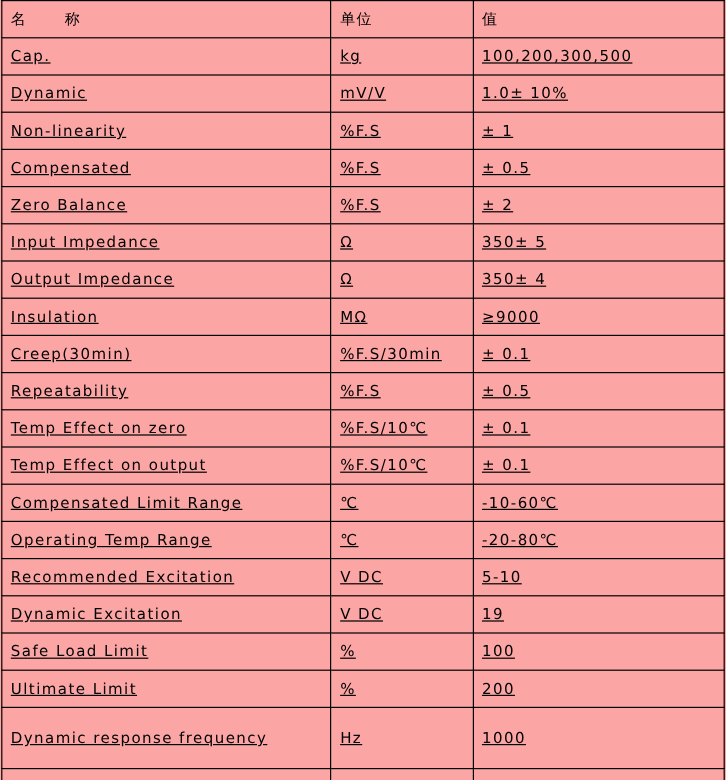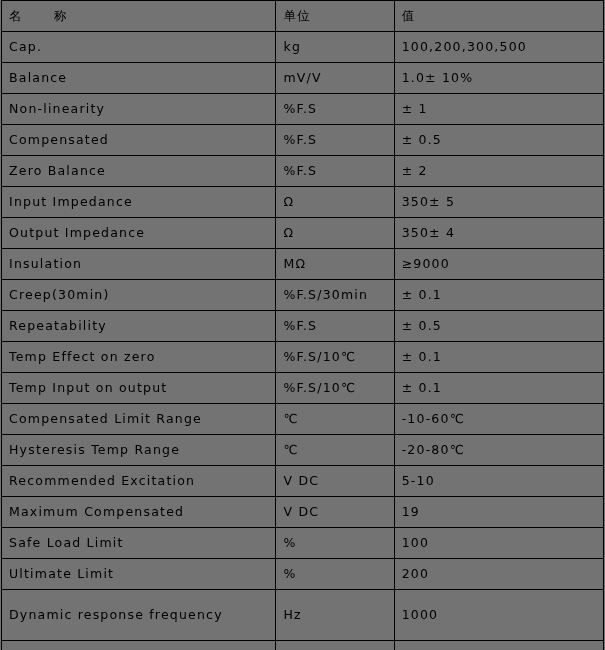--- a/index.html
+++ b/index.html
@@ -8,21 +8,21 @@
     background: #ffffff;
   }
   body {
     font-family: "DejaVu Sans", sans-serif;
     color: #000000;
   }
   #sheet {
     position: relative;
     width: 605px;
     height: 650px;
-    background: #737373;
+    background: #fca5a5;
     overflow: hidden;
   }
   table.spec {
     border-collapse: collapse;
     table-layout: fixed;
     width: 603px;
     margin: 0;
     margin-left: 1px;
     font-size: 12.5px;
     letter-spacing: 1.2px;
@@ -39,20 +39,21 @@
   }
   col.c1 { width: 274px; }
   col.c2 { width: 118px; }
   col.c3 { width: 209px; }
 
   thead td {
     height: 24px;
   }
   tbody td {
     height: 24px;
+    text-decoration: underline;
   }
   td.tall {
     height: 44px;
     white-space: normal;
   }
   .hdr-name {
     letter-spacing: 10px;
     padding-left: 8px;
   }
   .wrapcell {
@@ -80,21 +81,21 @@
         <td>值</td>
       </tr>
     </thead>
     <tbody>
       <tr>
         <td>Cap.</td>
         <td>kg</td>
         <td>100,200,300,500</td>
       </tr>
       <tr>
-        <td>Balance</td>
+        <td>Dynamic</td>
         <td>mV/V</td>
         <td>1.0± 10%</td>
       </tr>
       <tr>
         <td>Non-linearity</td>
         <td>%F.S</td>
         <td>± 1</td>
       </tr>
       <tr>
         <td>Compensated</td>
@@ -130,41 +131,41 @@
         <td>Repeatability</td>
         <td>%F.S</td>
         <td>± 0.5</td>
       </tr>
       <tr>
         <td>Temp Effect on zero</td>
         <td>%F.S/10℃</td>
         <td>± 0.1</td>
       </tr>
       <tr>
-        <td>Temp Input on output</td>
+        <td>Temp Effect on output</td>
         <td>%F.S/10℃</td>
         <td>± 0.1</td>
       </tr>
       <tr>
         <td>Compensated Limit Range</td>
         <td>℃</td>
         <td>-10-60℃</td>
       </tr>
       <tr>
-        <td>Hysteresis Temp Range</td>
+        <td>Operating Temp Range</td>
         <td>℃</td>
         <td>-20-80℃</td>
       </tr>
       <tr>
         <td>Recommended Excitation</td>
         <td>V DC</td>
         <td>5-10</td>
       </tr>
       <tr>
-        <td>Maximum Compensated</td>
+        <td>Dynamic Excitation</td>
         <td>V DC</td>
         <td>19</td>
       </tr>
       <tr>
         <td>Safe Load Limit</td>
         <td>%</td>
         <td>100</td>
       </tr>
       <tr>
         <td>Ultimate Limit</td>

